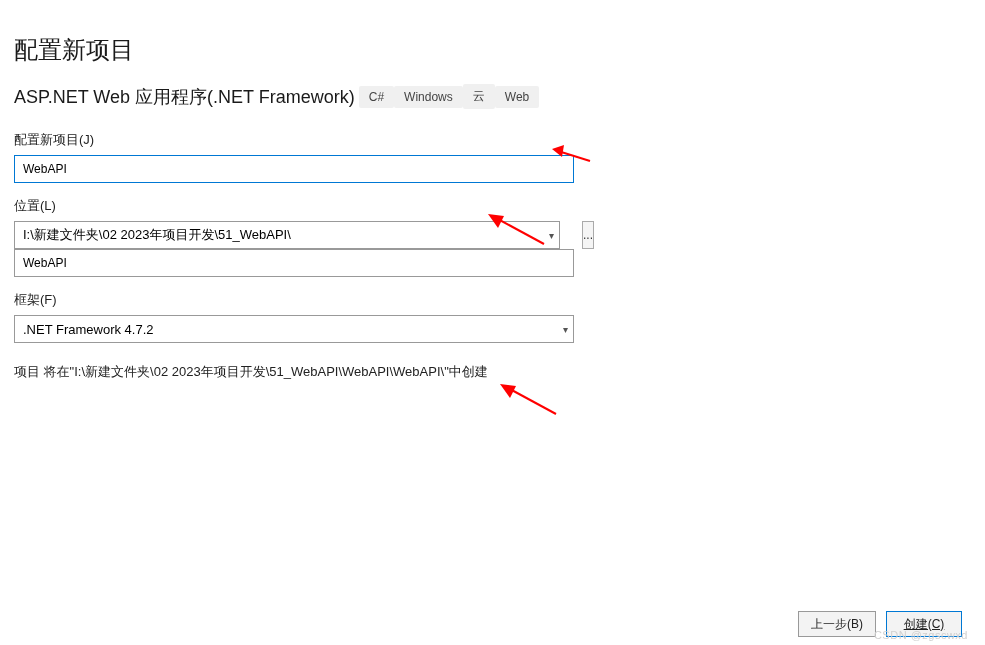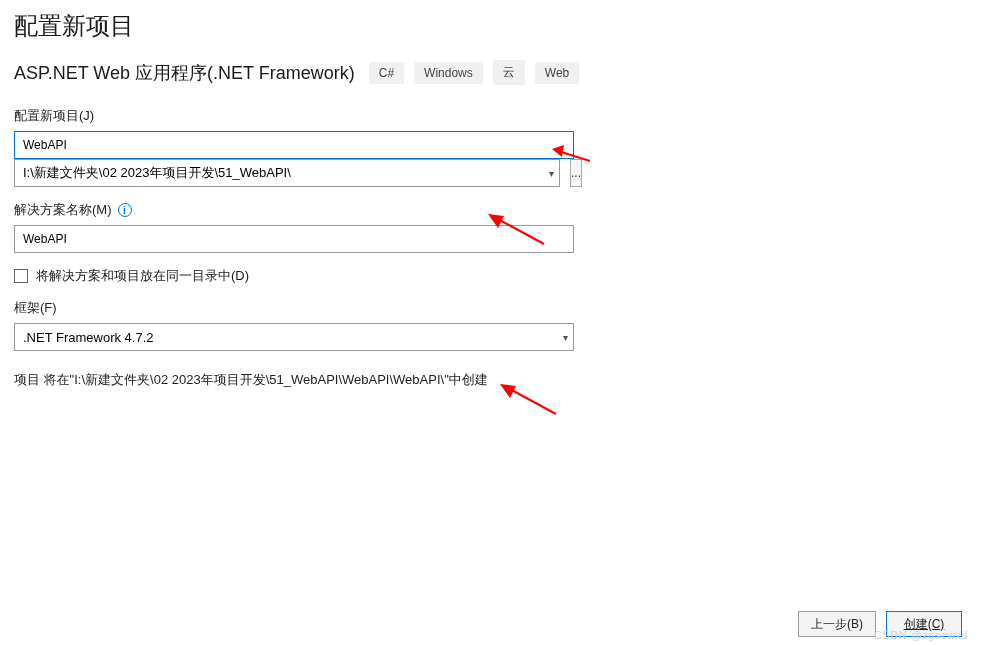--- a/index.html
+++ b/index.html
@@ -1,26 +1,26 @@
 <!DOCTYPE html>
 <html><head>
 <meta charset="utf-8">
 <style>
   * { box-sizing: border-box; }
   html, body { margin: 0; padding: 0; font-family: "Microsoft YaHei", "Segoe UI", sans-serif; background: #ffffff; color: #1a1a1a; }
-  .page { position: relative; width: 976px; height: 645px; padding: 4px 14px 0 14px; }
+  .page { position: relative; width: 976px; height: 645px; padding: 28px 14px 0 14px; }
   .title { font-size: 24px; font-weight: 400; margin: 6px 0 18px 0; }
-  .subtitle-row { display: flex; align-items: center; gap: 10px; margin-bottom: 22px; flex-wrap: wrap; }
+  .subtitle-row { display: flex; align-items: center; gap: 0; margin-bottom: 22px; flex-wrap: wrap; }
   .subtitle { font-size: 18px; font-weight: 400; margin-right: 4px; }
   .tag { font-size: 12px; color: #444; background: #f0f0f0; padding: 4px 10px; border-radius: 2px; }
   .form-section { max-width: 560px; }
   .field-label { font-size: 13px; color: #222; margin-top: 14px; margin-bottom: 6px; display: flex; align-items: center; gap: 6px; }
   .text-input { width: 100%; height: 28px; border: 1px solid #999; padding: 2px 8px; font-size: 12px; outline: none; }
   .text-input.focused { border: 1px solid #0078d4; }
-  .combo-row { display: flex; align-items: flex-start; gap: 10px; }
+  .combo-row { display: flex; align-items: flex-start; gap: 22px; }
   .combo { position: relative; flex: 0 0 546px; }
   .combo-input { width: 100%; height: 28px; border: 1px solid #999; padding: 2px 20px 2px 8px; font-size: 13px; background: #fff; }
   .combo-caret { position: absolute; right: 6px; top: 50%; transform: translateY(-50%); pointer-events: none; color: #555; font-size: 10px; }
   .browse-btn { width: 30px; height: 28px; border: 1px solid #aaa; background: #f5f5f5; font-size: 12px; color: #333; display: flex; align-items: center; justify-content: center; cursor: pointer; }
   .checkbox-row { display: flex; align-items: center; gap: 8px; margin-top: 14px; font-size: 13px; }
   .checkbox { width: 14px; height: 14px; border: 1px solid #666; background: #fff; display: inline-block; }
   .info-icon { width: 14px; height: 14px; border: 1.2px solid #0078d4; border-radius: 50%; display: inline-flex; align-items: center; justify-content: center; font-size: 10px; color: #0078d4; font-weight: bold; font-style: normal; }
   .summary { font-size: 13px; color: #222; margin-top: 20px; }
   .footer { position: absolute; bottom: 8px; right: 14px; display: flex; gap: 10px; justify-content: space-between; }
   .btn { min-width: 76px; height: 26px; border: 1px solid #999; background: #f3f3f3; font-size: 12px; color: #222; display: inline-flex; align-items: center; justify-content: center; padding: 0 12px; cursor: pointer; }
@@ -42,38 +42,31 @@
     <span class="tag">Windows</span>
     <span class="tag">云</span>
     <span class="tag">Web</span>
   </div>
 
   <div class="form-section">
 
     <div class="field-label">配置新项目(J)</div>
     <input class="text-input focused" type="text" value="WebAPI" style="">
 
+    <div class="field-label">位置(L)</div>
     <div class="combo-row">
       <div class="combo">
         <input class="combo-input" type="text" value="I:\新建文件夹\02 2023年项目开发\51_WebAPI\" style="">
         <span class="combo-caret">▾</span>
       </div>
       <div class="browse-btn">...</div>
     </div>
 
-    <div class="field-label">
-      <span>解决方案名称(M)</span>
-      <span class="info-icon">i</span>
-    </div>
     <input class="text-input" type="text" value="WebAPI" style="">
 
-    <div class="checkbox-row">
-      <span class="checkbox"></span>
-      <span>将解决方案和项目放在同一目录中(D)</span>
-    </div>
 
     <div class="field-label">框架(F)</div>
     <div class="combo">
       <input class="combo-input" type="text" readonly="" value=".NET Framework 4.7.2" style="">
       <span class="combo-caret">▾</span>
     </div>
 
     <div class="summary">项目 将在"I:\新建文件夹\02 2023年项目开发\51_WebAPI\WebAPI\WebAPI\"中创建</div>
 
   </div>

